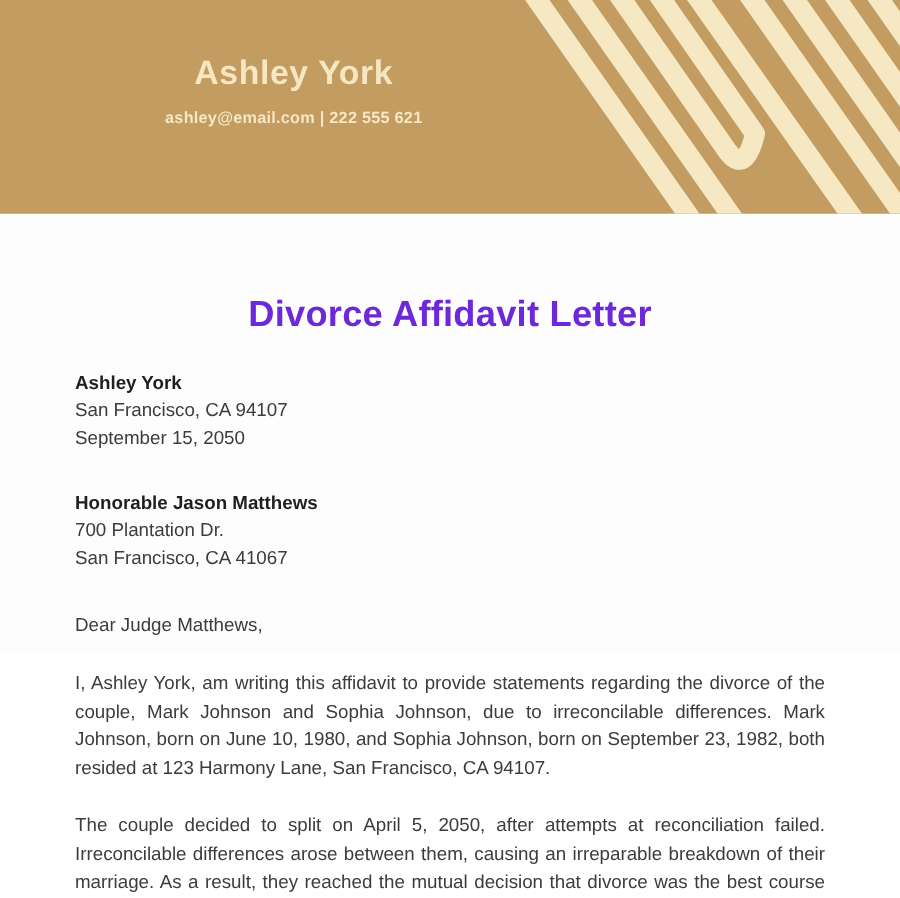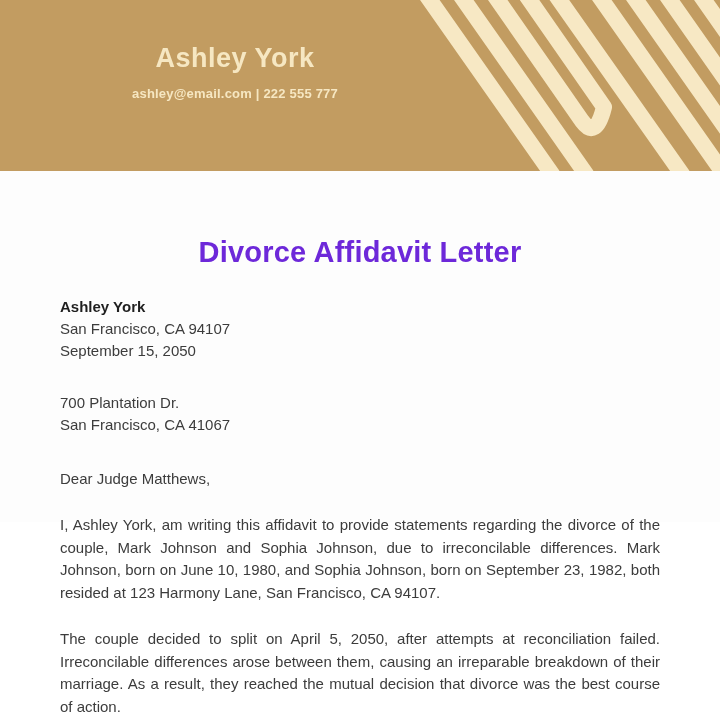--- a/index.html
+++ b/index.html
@@ -85,35 +85,36 @@
         <path d="M 94,-14 L 226,174"></path>
         <path d="M 128,-14 L 222,121 Q 236,140 244,107 L 164,-8 Q 178,-30 198,-2 L 322,174"></path>
         <path d="M 232,-14 L 364,174"></path>
         <path d="M 266,-14 L 398,174"></path>
         <path d="M 300,-14 L 432,174"></path>
         <path d="M 334,-14 L 466,174"></path>
       </g>
     </svg>
     <div class="header-text">
       <div class="header-name">Ashley York</div>
-      <div class="header-contact">ashley@email.com | 222 555 777</div>
+      <div class="header-contact">ashley@email.com | 222 555 621</div>
     </div>
   </div>
 
   <div class="content">
 
     <div class="doc-title">Divorce Affidavit Letter</div>
 
     <div class="address-block sender">
       <div class="block-name">Ashley York</div>
       <div>San Francisco, CA 94107</div>
       <div>September 15, 2050</div>
     </div>
 
     <div class="address-block recipient">
+      <div class="block-name">Honorable Jason Matthews</div>
       <div>700 Plantation Dr.</div>
       <div>San Francisco, CA 41067</div>
     </div>
 
     <div class="salutation">Dear Judge Matthews,</div>
 
     <p class="para">I, Ashley York, am writing this affidavit to provide statements regarding the divorce of the couple, Mark Johnson and Sophia Johnson, due to irreconcilable differences. Mark Johnson, born on June 10, 1980, and Sophia Johnson, born on September 23, 1982, both resided at 123 Harmony Lane, San Francisco, CA 94107.</p>
     <p class="para">The couple decided to split on April 5, 2050, after attempts at reconciliation failed. Irreconcilable differences arose between them, causing an irreparable breakdown of their marriage. As a result, they reached the mutual decision that divorce was the best course of action.</p>
 
   </div>

